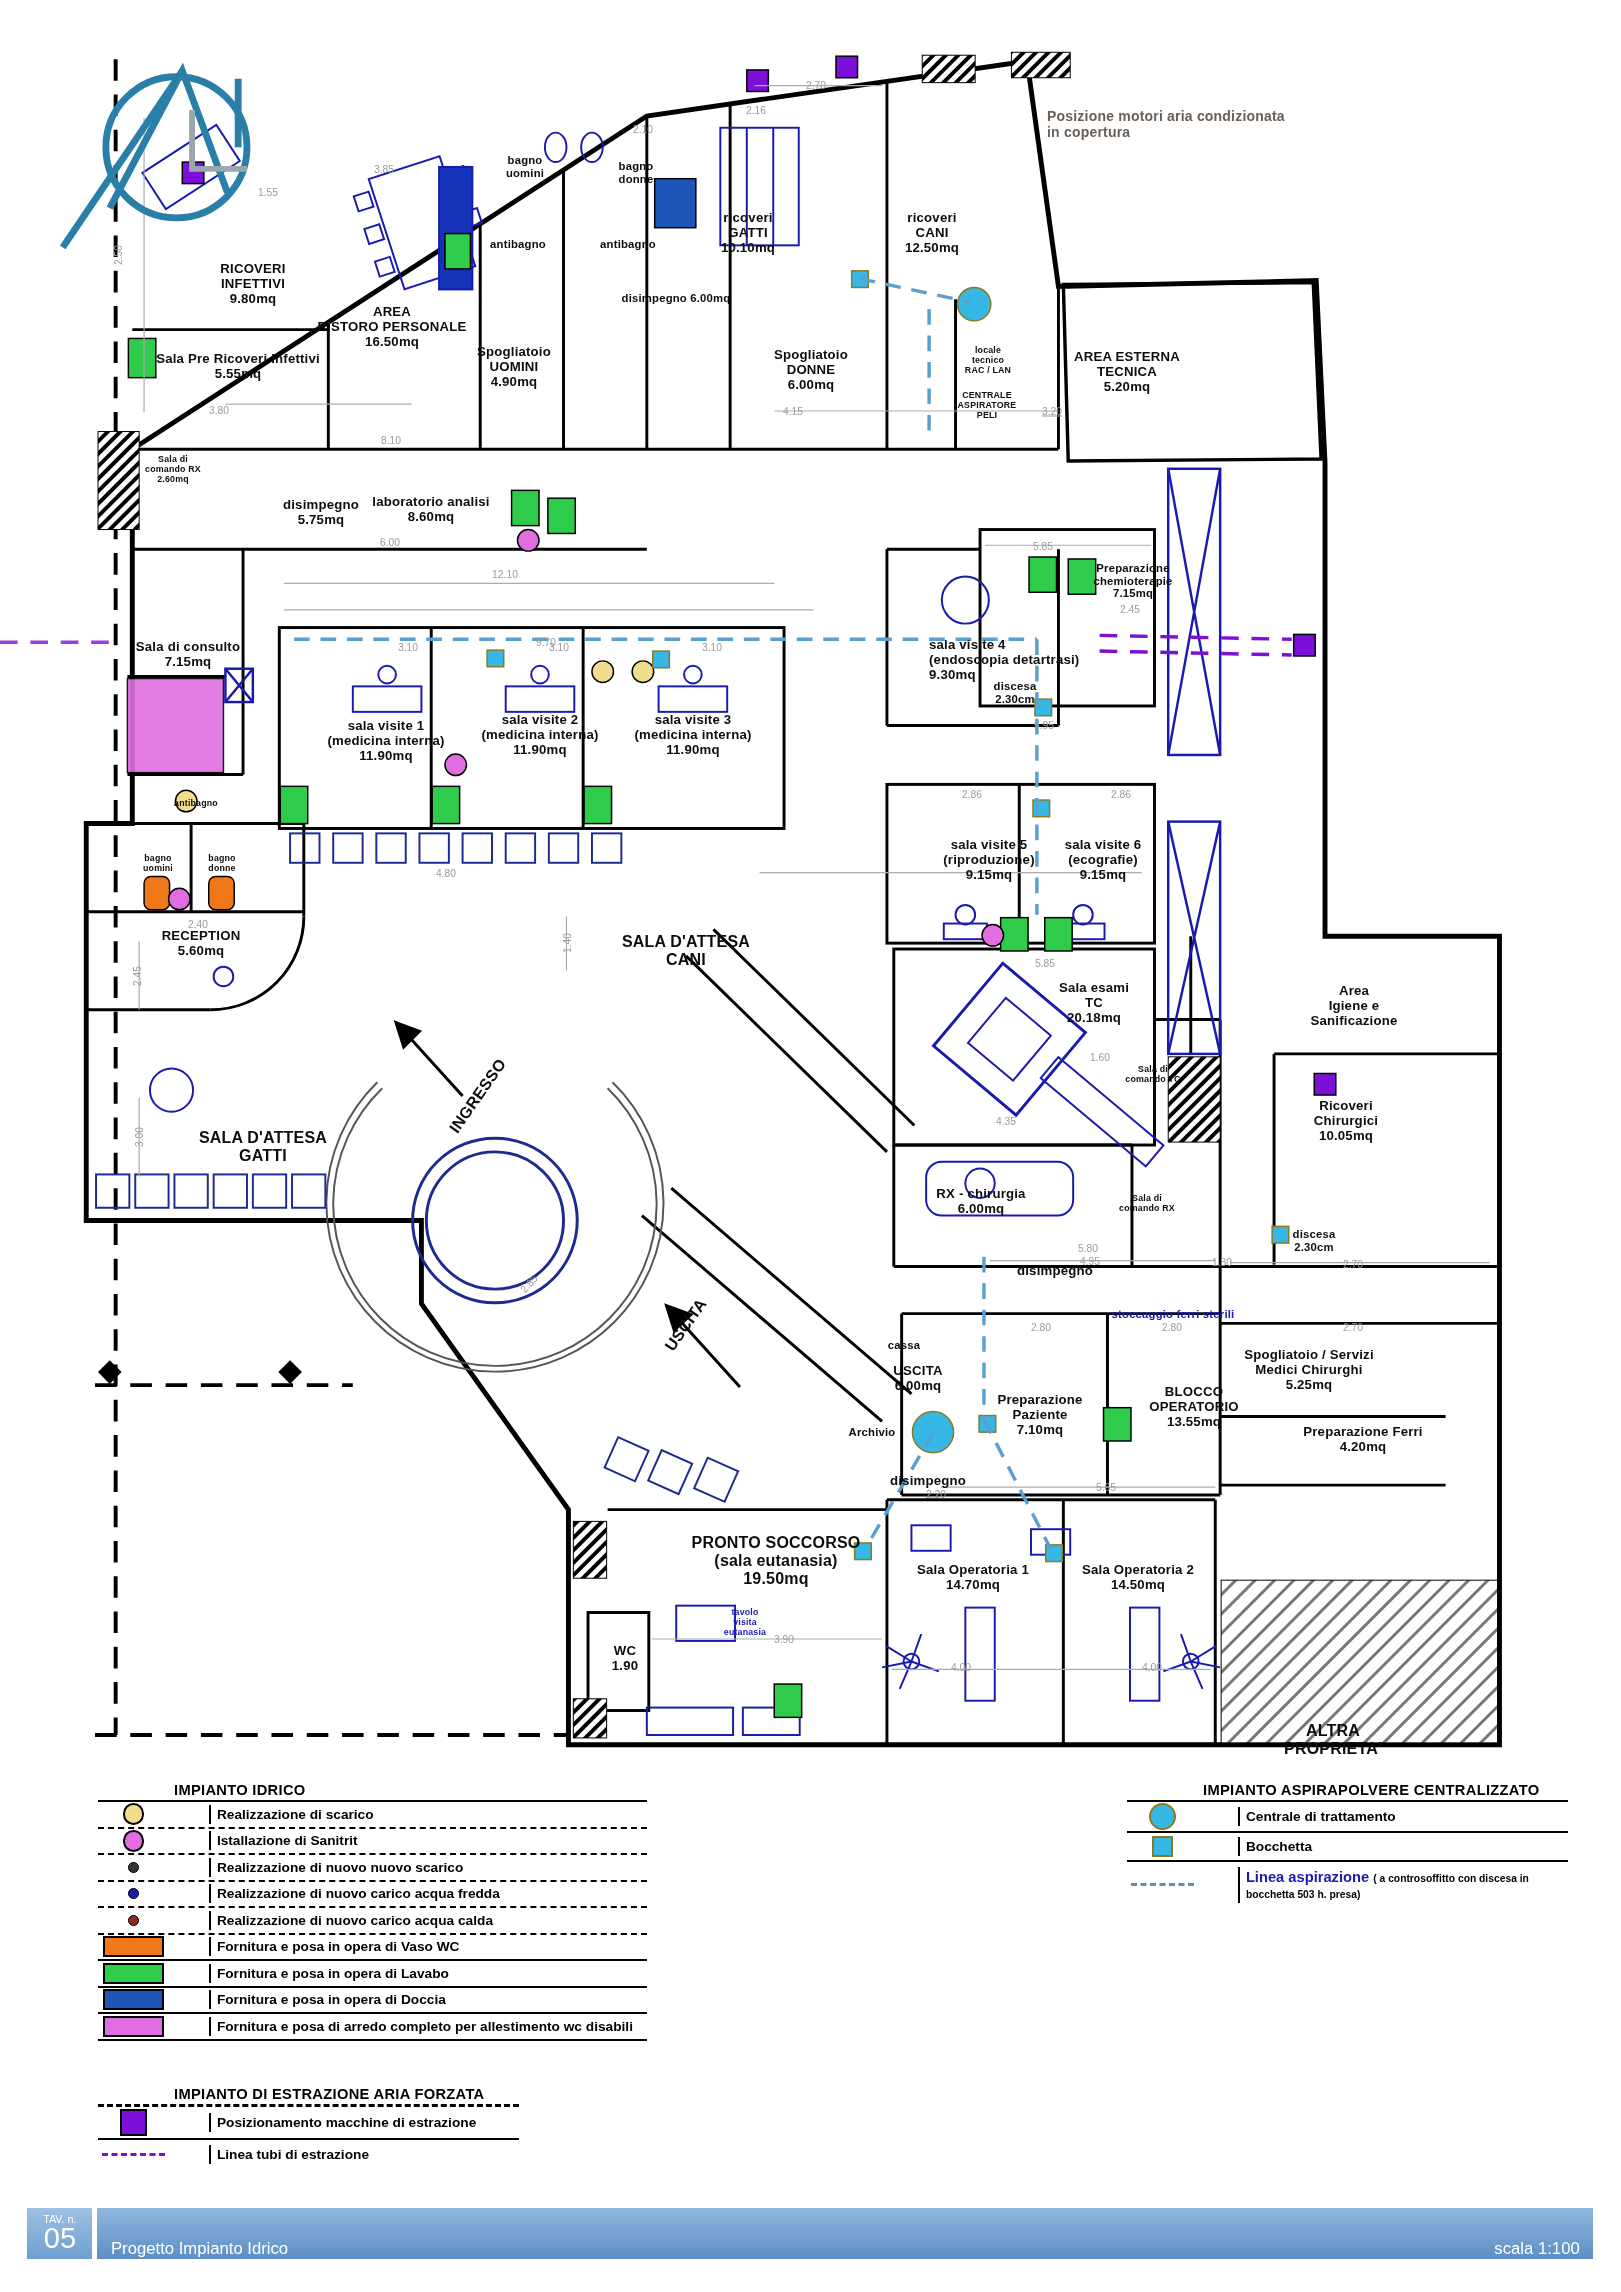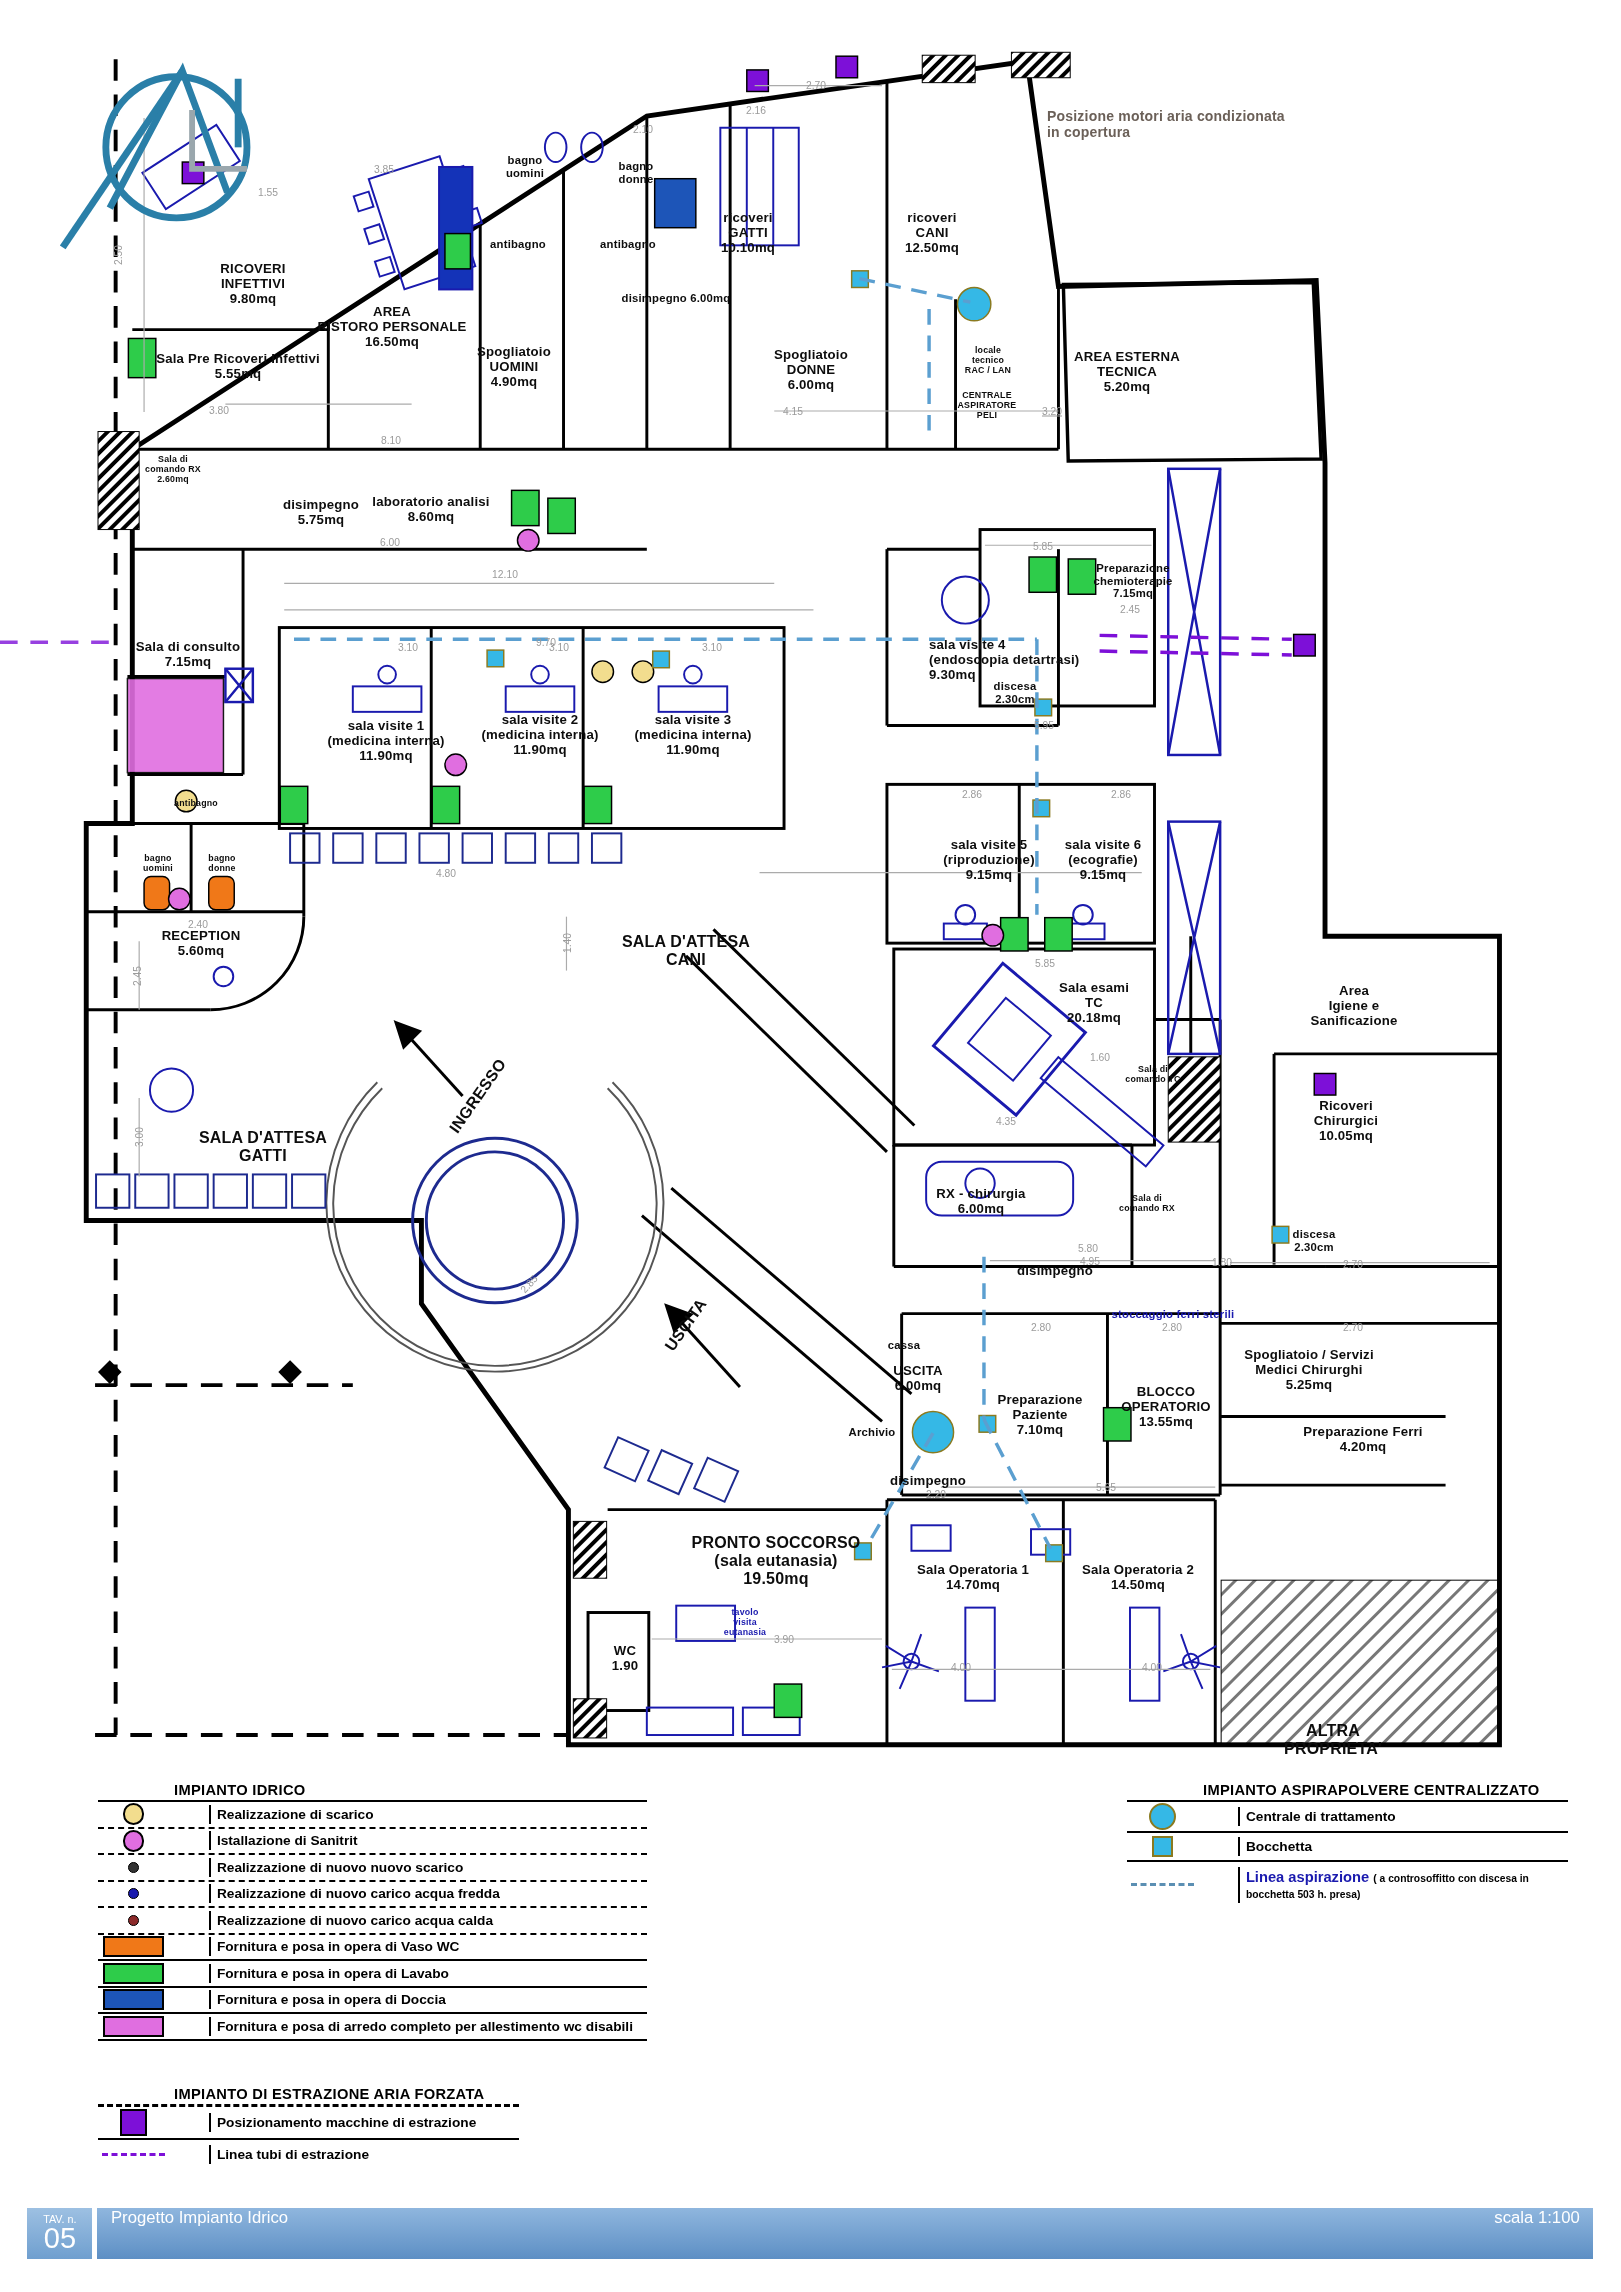--- a/index.html
+++ b/index.html
@@ -39,21 +39,21 @@
   .c-cyan{background:#35b8e6;} .c-purple{background:#7d10d8;border-color:#000;}
   .leg3 .leg-rows{border-top:3.9px dashed #000;}
   
   .footer{position:absolute;left:27.4px;top:2208px;width:1566px;height:51px;display:flex;}
   .tav-box{width:65px;background:linear-gradient(#9dc0e2,#6f9fcf);color:#fff;
            display:flex;flex-direction:column;align-items:center;justify-content:center;
            margin-right:4.9px;}
   .tav-box .tl{font-size:10.8px;line-height:1;}
   .tav-box .tn{font-size:29px;line-height:1;font-weight:400;}
   .footer-bar{flex:1;background:linear-gradient(#8fb6de,#5d8fc4);color:#fff;
-              display:flex;align-items:flex-start;justify-content:space-between;
+              display:flex;align-items:flex-end;justify-content:space-between;
               padding:0 13.7px;font-size:16.7px;gap:10px;}
 </style>
 </head>
 <body>
 
 <div class="sheet">
 
   <svg width="1621" height="2293" viewBox="0 0 1654 2339" style="position:absolute;left:0;top:0;">
     <defs>
       <pattern id="hatchB" width="9" height="9" patternUnits="userSpaceOnUse" patternTransform="rotate(45)">
@@ -456,21 +456,21 @@
       <div class="lbl " style="left: 1346px; top: 1121px;">Ricoveri
 Chirurgici
 10.05mq</div>
       <div class="lbl sm" style="left: 1314px; top: 1241px;">discesa
 2.30cm</div>
       <div class="lbl " style="left: 1055px; top: 1271px;">disimpegno</div>
       <div class="lbl sm blue" style="left: 1173px; top: 1314px;">stoccaggio ferri sterili</div>
       <div class="lbl " style="left: 1040px; top: 1415px;">Preparazione
 Paziente
 7.10mq</div>
-      <div class="lbl " style="left: 1166px; top: 1407px;">BLOCCO
+      <div class="lbl " style="left: 1194px; top: 1407px;">BLOCCO
 OPERATORIO
 13.55mq</div>
       <div class="lbl " style="left: 1309px; top: 1370px;">Spogliatoio / Servizi
 Medici Chirurghi
 5.25mq</div>
       <div class="lbl " style="left: 1363px; top: 1440px;">Preparazione Ferri
 4.20mq</div>
       <div class="lbl " style="left: 928px; top: 1481px;">disimpegno</div>
       <div class="lbl " style="left: 973px; top: 1578px;">Sala Operatoria 1
 14.70mq</div>

